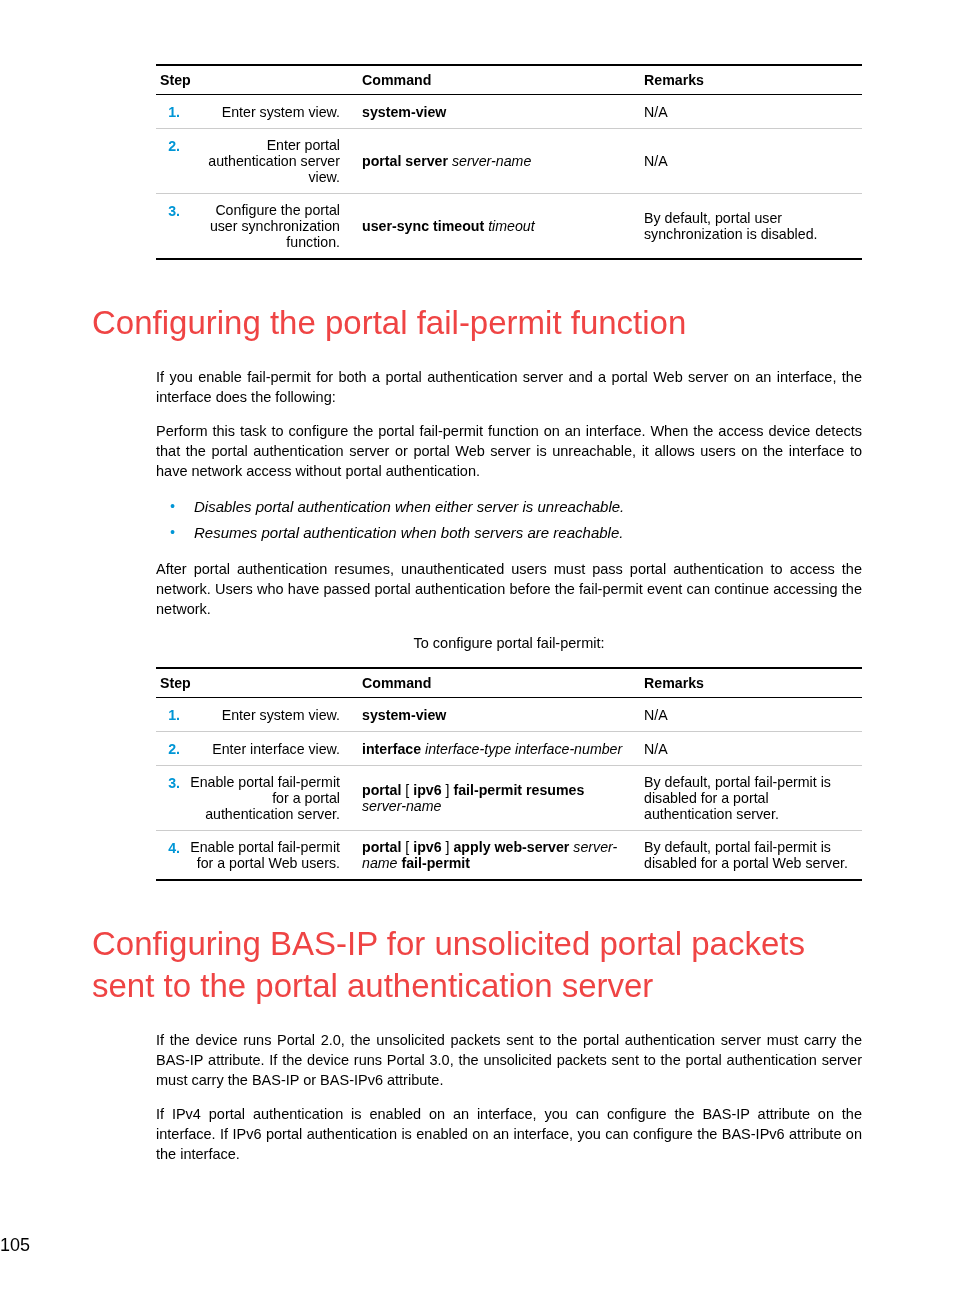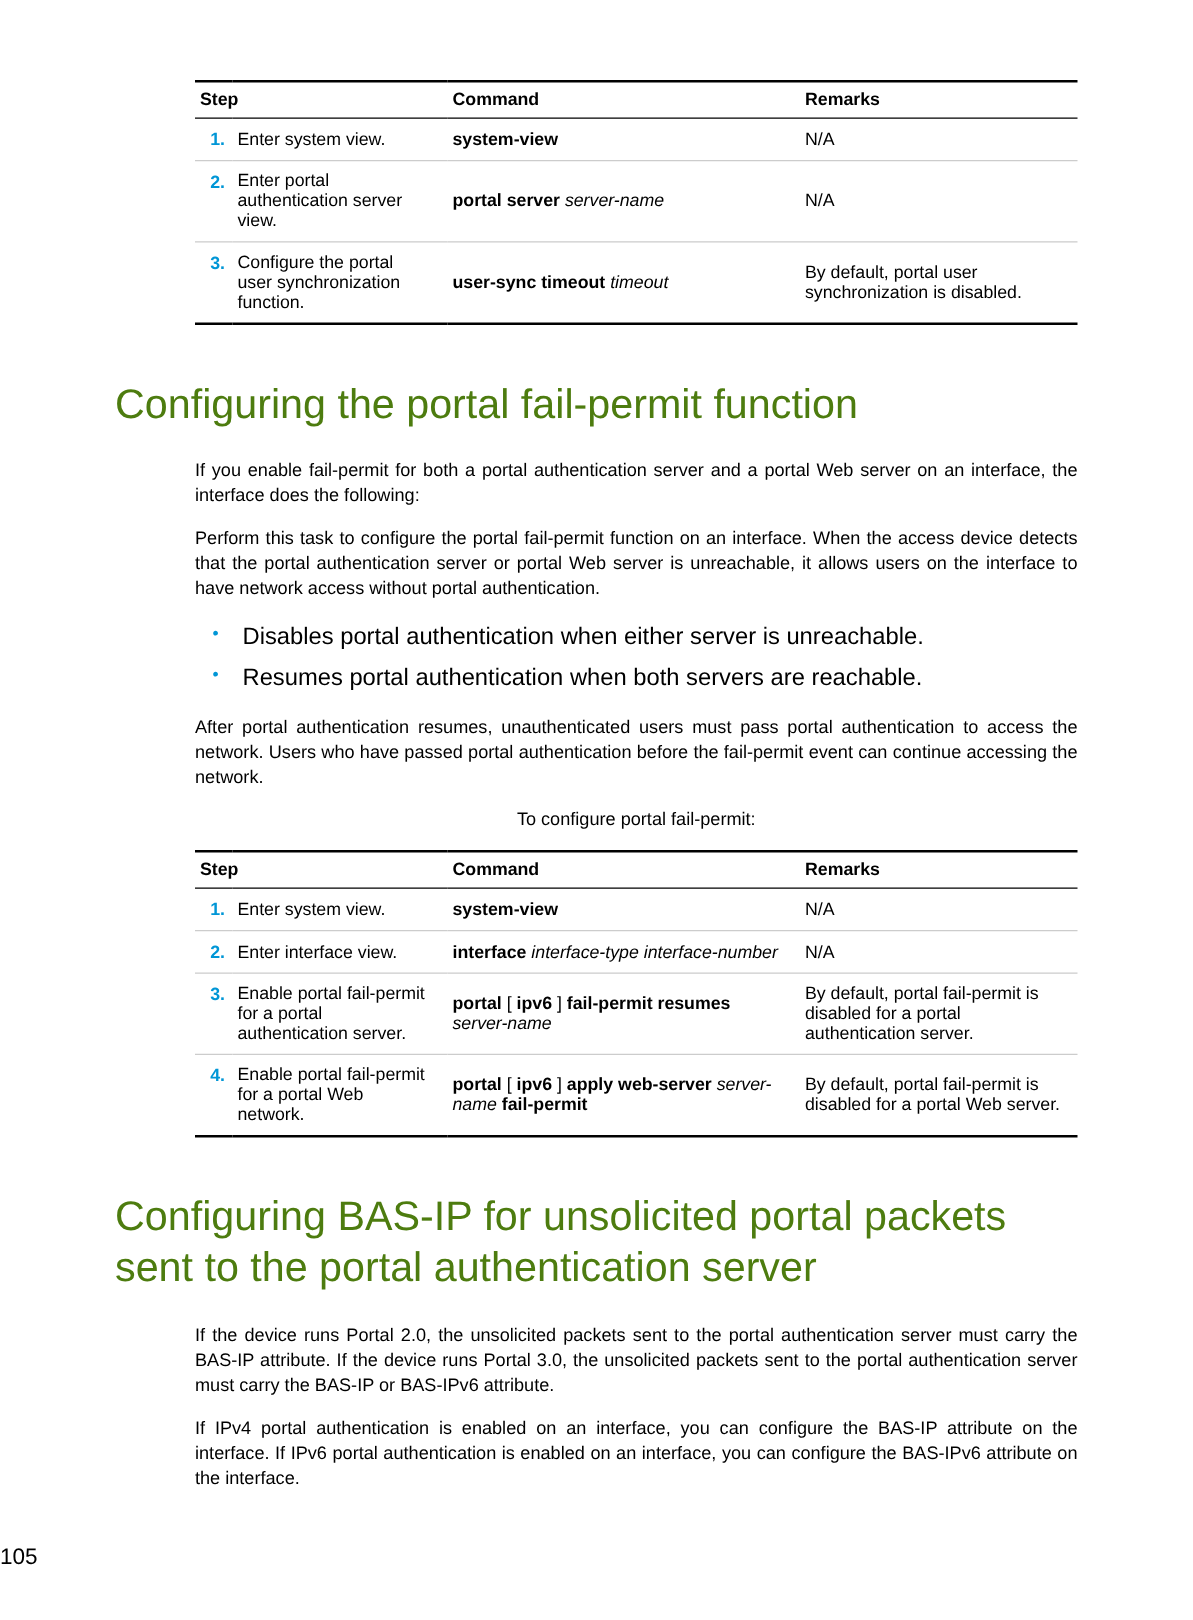--- a/index.html
+++ b/index.html
@@ -46,47 +46,49 @@
     font-weight: 700;
     text-align: right;
     width: 20px;
     padding-right: 6px !important;
     vertical-align: top !important;
     padding-top: 9px !important;
   }
   .step-desc {
     width: 150px;
     padding-right: 18px !important;
+    text-align: right;
   }
   .cmd-col {
     width: 270px;
     margin-top: 36px;
   }
   .b { font-weight: 700; }
   .i { font-style: italic; }
   h1.section {
-    color: #4d7c0f;
+    color: #ef4444;
     font-weight: 300;
     font-size: 33px;
     margin: 42px 0 24px 0;
     line-height: 1.25;
   }
   p.body {
     margin-left: 64px;
     font-size: 14.5px;
     line-height: 1.38;
     margin-top: 0;
     margin-bottom: 14px;
     text-align: justify;
   }
   ul.bullets {
     margin: 0 0 14px 64px;
     padding-left: 38px;
-    font-size: 19px;
+    font-size: 15px;
     line-height: 1.6;
+    font-style: italic;
   }
   ul.bullets li {
     list-style: none;
     position: relative;
     margin-bottom: 2px;
   }
   ul.bullets li::before {
     content: "•";
     color: #0096d6;
     position: absolute;
@@ -172,21 +174,21 @@
           <td>N/A</td>
         </tr>
         <tr>
           <td class="step-num">3.</td>
           <td class="step-desc">Enable portal fail-permit for a portal authentication server.</td>
           <td class="cmd-col"><span class="b">portal</span><span> [ </span><span class="b">ipv6</span><span> ] </span><span class="b">fail-permit resumes</span><span class="i"> server-name</span></td>
           <td>By default, portal fail-permit is disabled for a portal authentication server.</td>
         </tr>
         <tr>
           <td class="step-num">4.</td>
-          <td class="step-desc">Enable portal fail-permit for a portal Web network.</td>
+          <td class="step-desc">Enable portal fail-permit for a portal Web users.</td>
           <td class="cmd-col"><span class="b">portal</span><span> [ </span><span class="b">ipv6</span><span> ] </span><span class="b">apply web-server</span><span class="i"> server-name </span><span class="b">fail-permit</span></td>
           <td>By default, portal fail-permit is disabled for a portal Web server.</td>
         </tr>
       </tbody>
   </table>
 
   <h1 class="section">Configuring BAS-IP for unsolicited portal packets sent to the portal authentication server</h1>
 
   <p class="body">If the device runs Portal 2.0, the unsolicited packets sent to the portal authentication server must carry the BAS-IP attribute. If the device runs Portal 3.0, the unsolicited packets sent to the portal authentication server must carry the BAS-IP or BAS-IPv6 attribute.</p>
   <p class="body">If IPv4 portal authentication is enabled on an interface, you can configure the BAS-IP attribute on the interface. If IPv6 portal authentication is enabled on an interface, you can configure the BAS-IPv6 attribute on the interface.</p>

